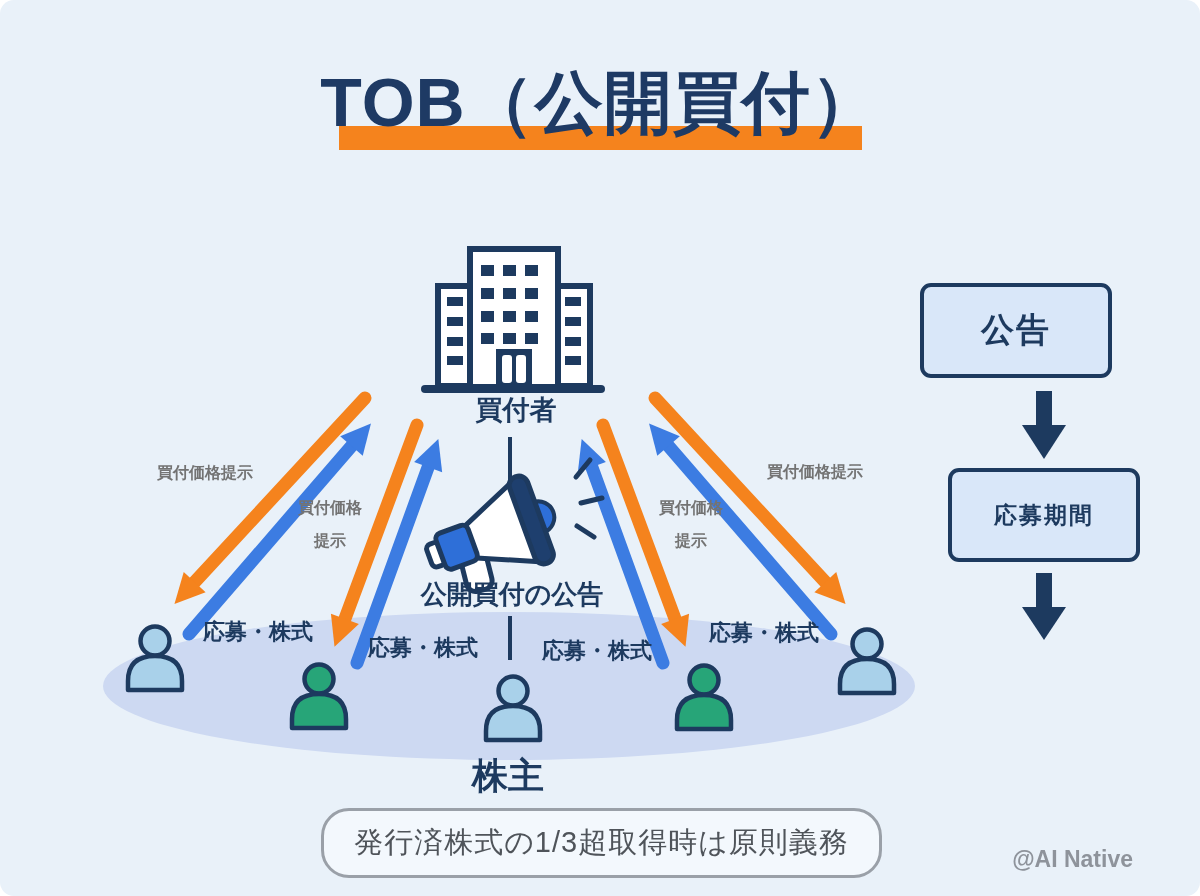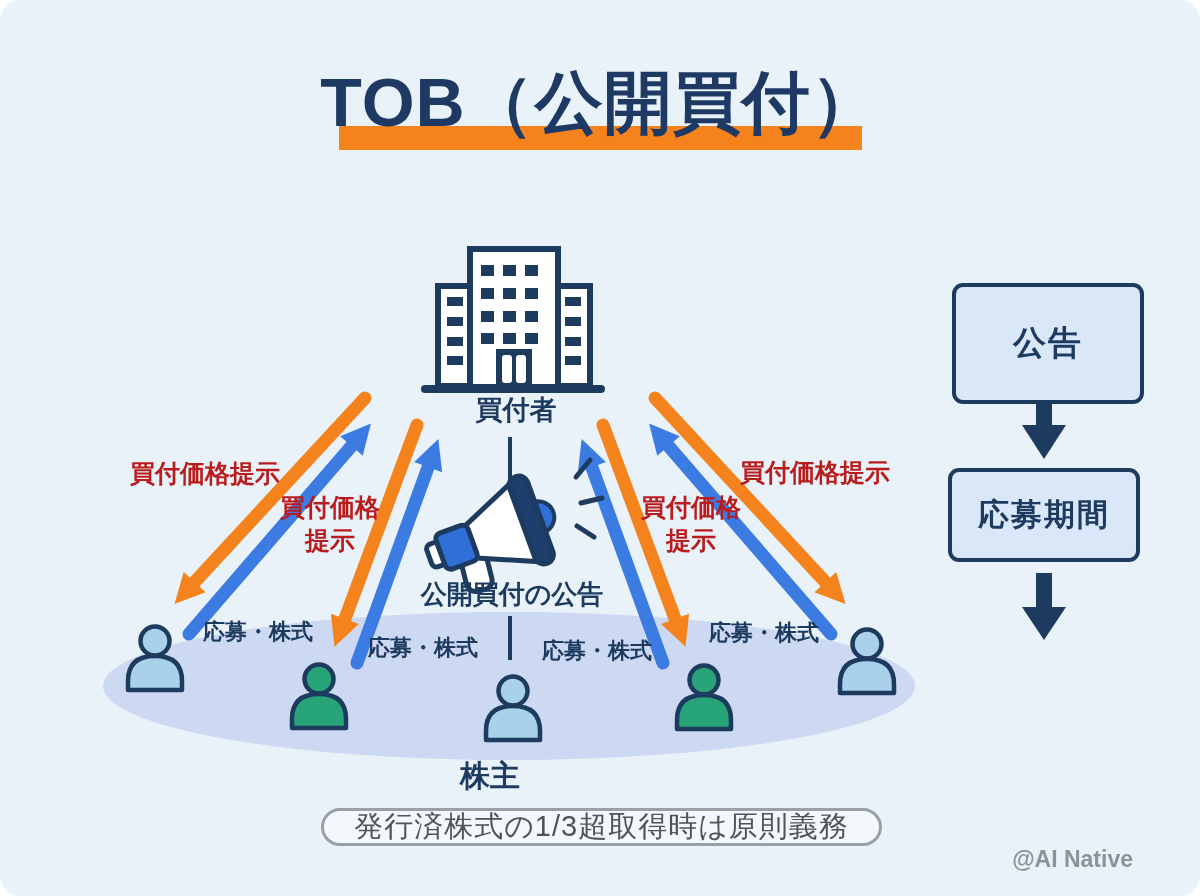--- a/index.html
+++ b/index.html
@@ -1,49 +1,49 @@
 <!DOCTYPE html>
 <html><head>
 <meta charset="utf-8">
 <style>
   html,body{margin:0;padding:0;background:#ffffff;}
   #page{
     position:relative;width:1200px;height:896px;overflow:hidden;
-    background:#e9f1f9;border-radius:20px;
+    background:#e9f1f9;border-radius:14px;
     font-family:"Liberation Sans","DejaVu Sans",sans-serif;
   }
   .abs{position:absolute;}
   .ctr{transform:translate(-50%,-50%);white-space:nowrap;}
   #title{
     left:50%;top:103px;transform:translate(-50%,-50%);
     font-size:68px;font-weight:900;color:#1e3a64;letter-spacing:1px;
     white-space:nowrap;z-index:3;
   }
   #title-highlight{
     left:339px;top:126px;width:523px;height:24px;background:#f5831d;z-index:2;
   }
   #subtitle{
     left:50%;top:188px;transform:translate(-50%,-50%);
     font-size:36px;font-weight:500;color:#8b8b8b;letter-spacing:3px;
     white-space:nowrap;z-index:3;
   }
   svg.layer{left:0;top:0;z-index:1;}
   .navy-label{color:#1d3a5f;font-weight:800;z-index:4;}
-  .orange-label{color:#b91c1c;font-weight:800;font-size:25px;z-index:4;}
+  .orange-label{color:#737373;font-weight:800;font-size:16px;z-index:4;}
   .tender-label{color:#1d3a5f;font-weight:800;font-size:22px;z-index:4;}
   .flow-box{
     width:192px;border:4px solid #1d3a5f;border-radius:11px;
     display:flex;align-items:center;justify-content:center;
     font-size:33px;font-weight:800;color:#1d3a5f;letter-spacing:2px;
     box-sizing:border-box;z-index:3;
   }
   .flow-blue{background:#d9e7f9;}
   .flow-green{background:#2cb287;}
   #footnote-pill{
-    left:321px;top:808px;width:561px;height:38px;box-sizing:border-box;
+    left:321px;top:808px;width:561px;height:70px;box-sizing:border-box;
     border:3px solid #9aa0a8;border-radius:28px;background:#f3f8fd;
     display:flex;align-items:center;justify-content:center;
     font-size:29px;font-weight:500;color:#4f545a;letter-spacing:1px;z-index:3;
   }
   #credit{
     left:1133px;top:859px;transform:translate(-100%,-50%);
     font-size:23px;font-weight:700;color:#8e939b;z-index:3;white-space:nowrap;
   }
 </style>
 </head>
@@ -156,42 +156,42 @@
     <g fill="#1d3a5f">
       <rect x="1036" y="391" width="16" height="36"></rect>
       <polygon points="1022,425 1066,425 1044,459"></polygon>
       <rect x="1036" y="573" width="16" height="36"></rect>
       <polygon points="1022,607 1066,607 1044,640"></polygon>
     </g>
   </svg>
 
   <div class="abs ctr navy-label" style="left:516px;top:410px;font-size:27px;">買付者</div>
   <div class="abs ctr navy-label" style="left:512px;top:594px;font-size:26px;">公開買付の公告</div>
-  <div class="abs ctr navy-label" style="left:490px;top:776px;font-size:30px;text-align:center;">株主</div>
+  <div class="abs ctr navy-label" style="left:508px;top:776px;font-size:36px;text-align:center;">株主</div>
 
   <div class="abs ctr orange-label" style="left:205px;top:473px;">買付価格提示</div>
   <div class="abs orange-label" style="left:330px;top:524px;transform:translate(-50%,-50%);text-align:center;line-height:33px;">
     <div>買付価格</div>
     <div>提示</div>
   </div>
   <div class="abs orange-label" style="left:691px;top:524px;transform:translate(-50%,-50%);text-align:center;line-height:33px;">
     <div>買付価格</div>
     <div>提示</div>
   </div>
   <div class="abs ctr orange-label" style="left:815px;top:472px;">買付価格提示</div>
 
   <div class="abs ctr tender-label" style="left:258px;top:632px;">応募・株式</div>
   <div class="abs ctr tender-label" style="left:423px;top:648px;">応募・株式</div>
   <div class="abs ctr tender-label" style="left:597px;top:651px;">応募・株式</div>
   <div class="abs ctr tender-label" style="left:764px;top:633px;">応募・株式</div>
 
-  <div class="abs flow-box flow-blue" style="left:952px;top:283px;height:121px;">
+  <div class="abs flow-box flow-blue" style="left:920px;top:283px;height:95px;">
     <span>公告</span>
   </div>
-  <div class="abs flow-box flow-blue" style="left:948px;top:468px;height:94px;font-size:31px;">
+  <div class="abs flow-box flow-blue" style="left:948px;top:468px;height:94px;font-size:23px;">
     <span>応募期間</span>
   </div>
 
   <div class="abs" id="footnote-pill">
     <span>発行済株式の1/3超取得時は原則義務</span>
   </div>
   <div class="abs" id="credit">@AI Native</div>
 
 </div>
 

